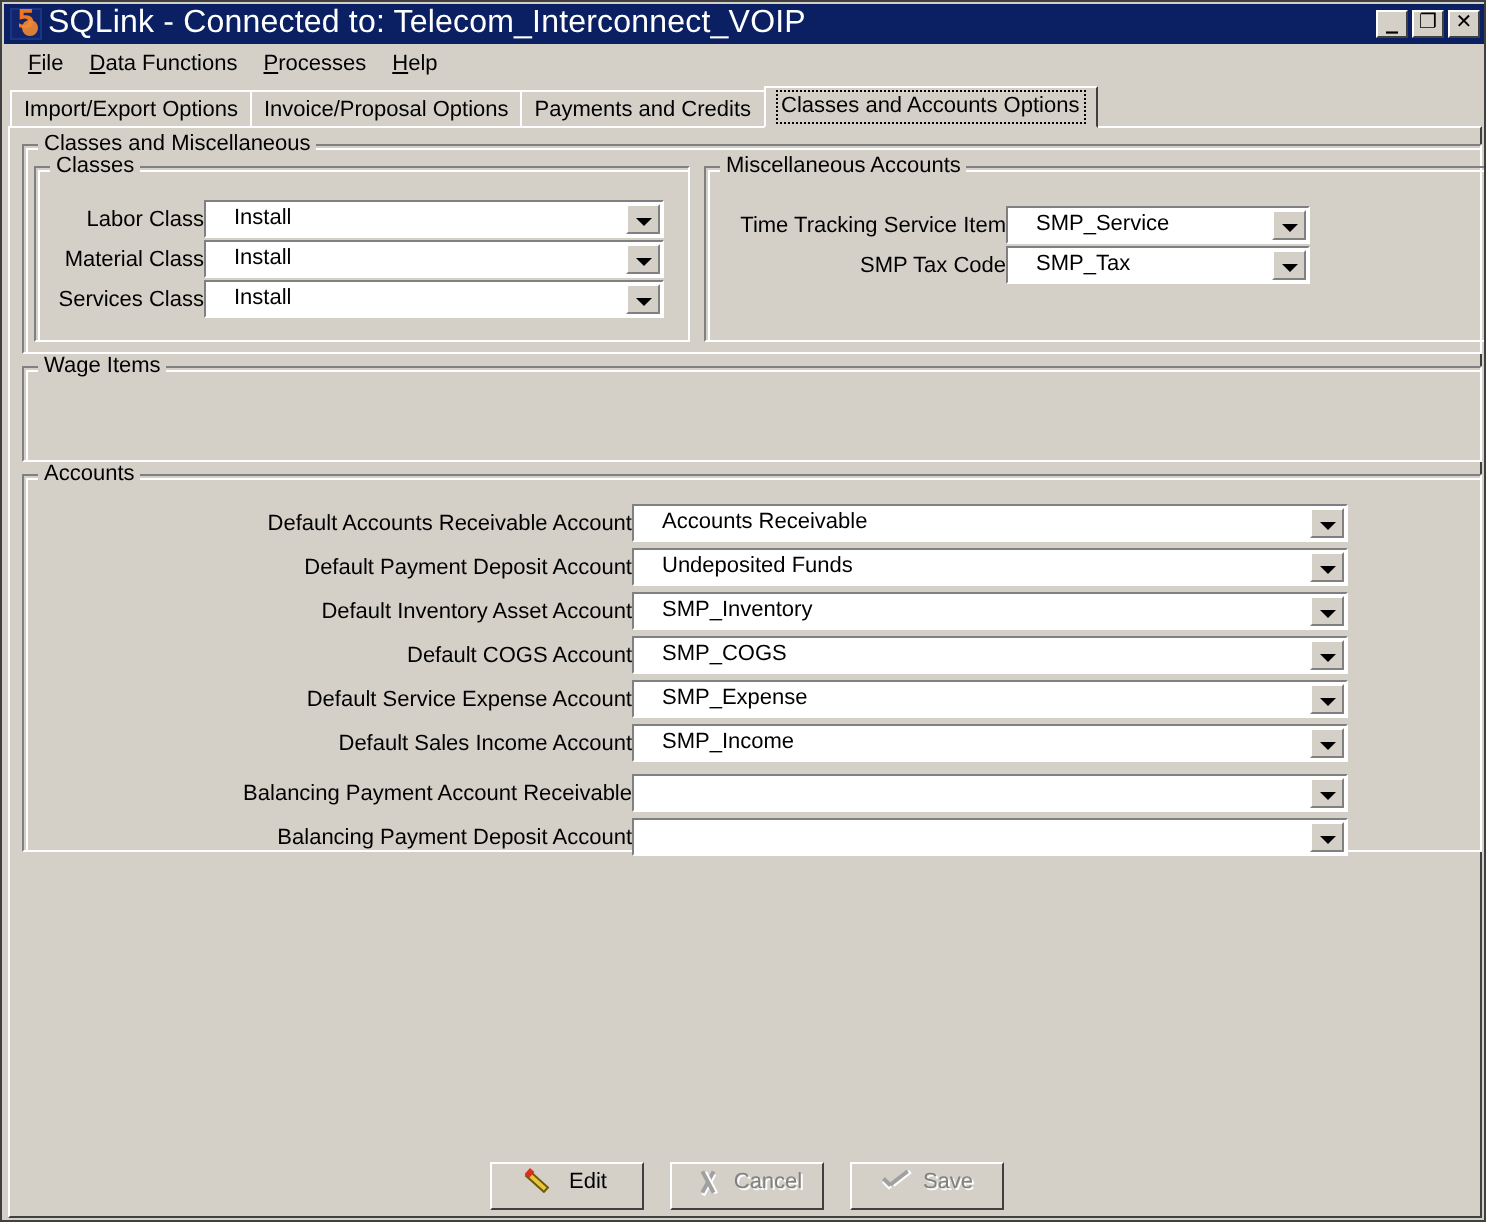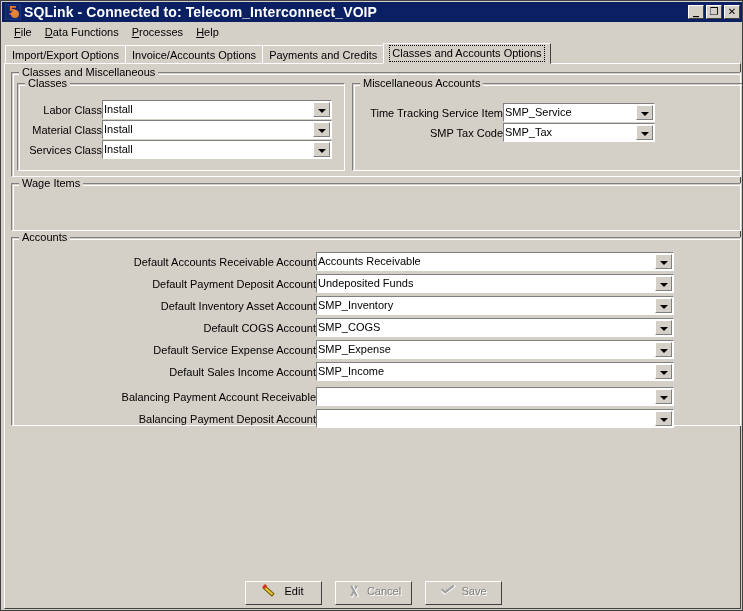--- a/index.html
+++ b/index.html
@@ -58,22 +58,22 @@
     content: "";
     position: absolute;
     right: 1px; bottom: 1px;
     width: 8px; height: 8px;
     border-radius: 50%;
     background: #f08a33;
     opacity: .9;
   }
   .title-text {
     color: #ffffff;
-    font-size: 14px;
-    font-weight: bold;
+    font-size: 16px;
+    font-weight: normal;
     white-space: nowrap;
     letter-spacing: .1px;
     flex: 1 1 auto;
     overflow: hidden;
   }
   .title-buttons {
     display: flex;
     gap: 2px;
     flex: 0 0 auto;
     padding-right: 1px;
@@ -227,21 +227,21 @@
     border: 1px solid;
     border-color: #808080 #ffffff #ffffff #808080;
     box-sizing: border-box;
     display: flex;
     align-items: center;
     position: relative;
     cursor: default;
   }
   .combo-value {
     flex: 1 1 auto;
-    padding-left: 1px;
+    padding-left: 14px;
     font-size: 11px;
     color: #000;
     white-space: nowrap;
     overflow: hidden;
     line-height: 15px;
   }
   .combo-arrow {
     width: 17px;
     height: 15px;
     margin-right: 1px;
@@ -376,21 +376,21 @@
 
   <div class="menu-bar">
     <div class="menu-item"><u>F</u><span>ile</span></div>
     <div class="menu-item"><u>D</u><span>ata Functions</span></div>
     <div class="menu-item"><u>P</u><span>rocesses</span></div>
     <div class="menu-item"><u>H</u><span>elp</span></div>
   </div>
 
   <div class="tab-strip">
     <div class="tab"><span class="tab-label">Import/Export Options</span></div>
-    <div class="tab"><span class="tab-label">Invoice/Accounts Options</span></div>
+    <div class="tab"><span class="tab-label">Invoice/Proposal Options</span></div>
     <div class="tab"><span class="tab-label">Payments and Credits</span></div>
     <div class="tab active"><span class="tab-label">Classes and Accounts Options</span></div>
   </div>
 
   <div class="panel">
 
     <div class="group" style="left:6px; top:8px; width:730px; height:105px;">
       <div class="group-title">Classes and Miscellaneous</div>
 
       <div class="group" style="left:5px; top:10px; width:328px; height:88px;">

